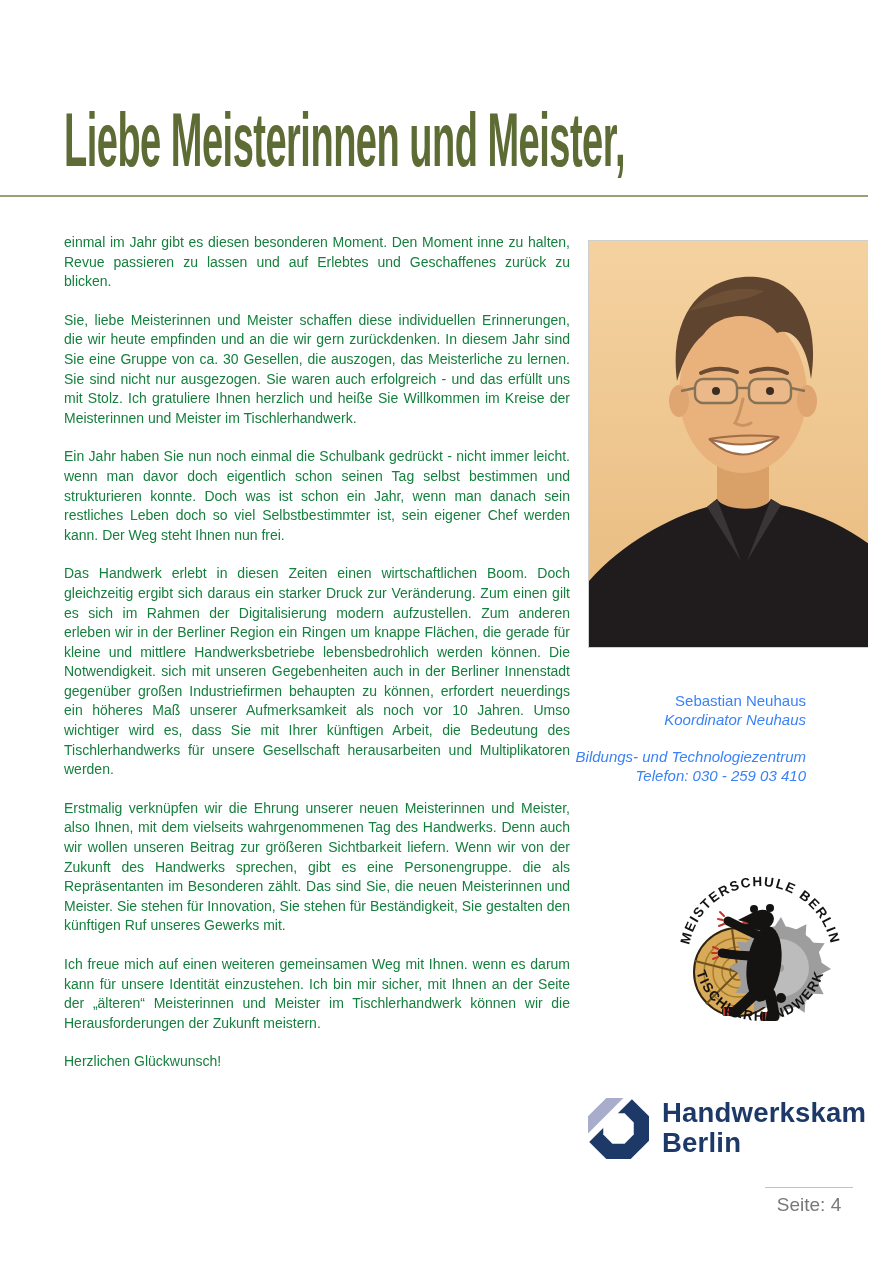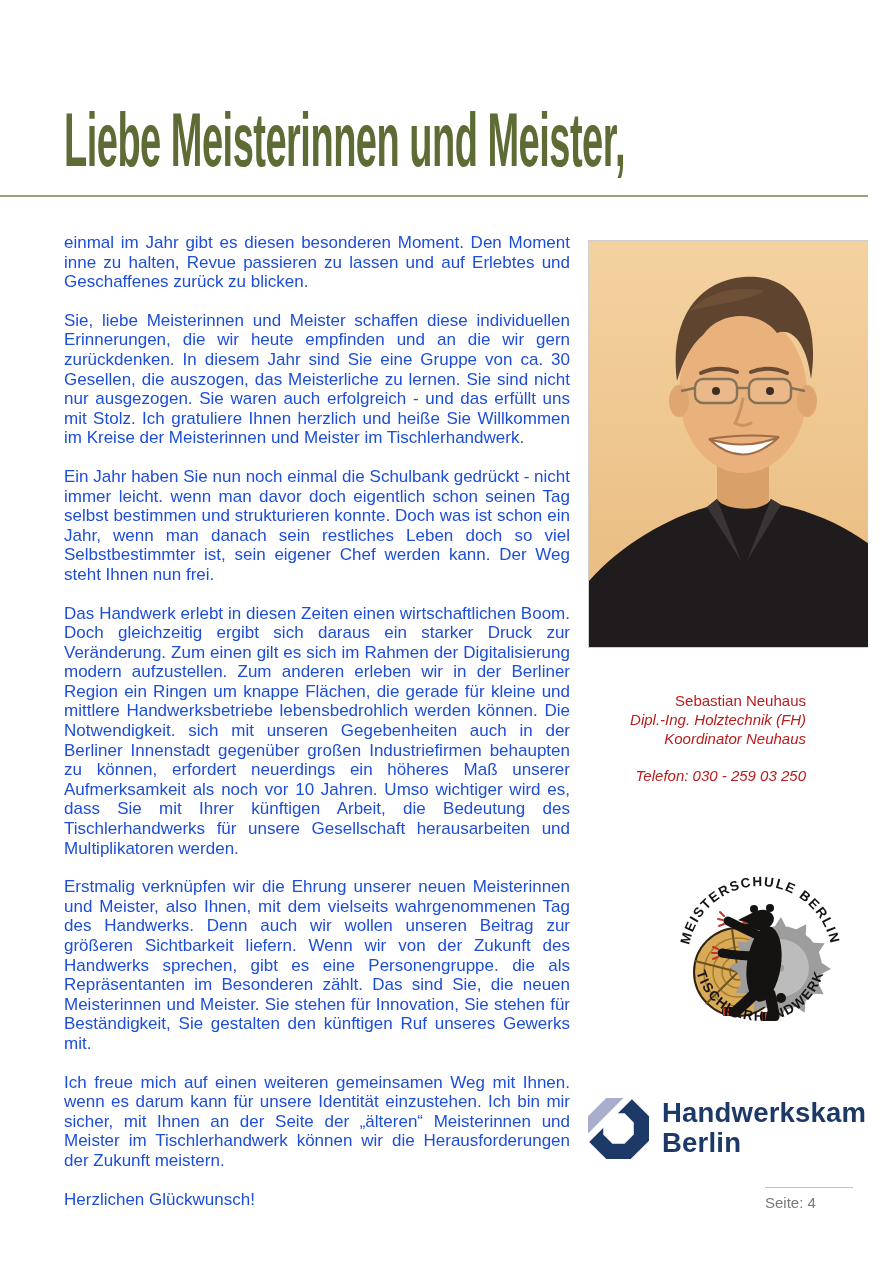--- a/index.html
+++ b/index.html
@@ -18,53 +18,53 @@
     transform:scaleX(0.50);transform-origin:left top;
     letter-spacing:-1px;
   }
   .headline-rule{
     position:absolute;left:0;top:195px;width:892px;height:2px;
     background:#97a078;
   }
   
   .body-col{
     position:absolute;left:64px;top:233px;width:506px;
-    color:#1d4ed8;font-size:17px;line-height:19.6px;
+    color:#15803d;font-size:14px;line-height:19.6px;
     text-align:justify;
   }
   .body-col p{margin:0 0 19px 0;}
   .body-col p:last-child{margin-bottom:0;margin-top:16px;}
   
   .photo{
     position:absolute;left:588px;top:240px;width:304px;height:408px;
     border:1px solid #cfcfcf;box-sizing:border-box;overflow:hidden;
   }
   
   .caption{
     position:absolute;right:62px;top:691px;width:300px;
-    text-align:right;color:#b91c1c;font-size:15px;line-height:19px;
+    text-align:right;color:#3b82f6;font-size:15px;line-height:19px;
   }
   .caption .name{font-style:normal;}
   .caption .ital{font-style:italic;}
   .caption .gap{height:18px;}
   
   .seal{position:absolute;left:680px;top:876px;width:160px;height:160px;}
   
   .hwk{position:absolute;left:588px;top:1098px;width:300px;height:70px;}
   .hwk-mark{position:absolute;left:0;top:0;width:61px;height:61px;}
   .hwk-text{
     position:absolute;left:74px;top:0px;
     color:#1d3968;font-size:27.5px;font-weight:bold;line-height:29.5px;
     letter-spacing:0.2px;
   }
   
   .footer-rule{position:absolute;left:765px;top:1187px;width:88px;height:1px;background:#c2c2c2;}
   .footer-page{
     position:absolute;left:765px;top:1194px;width:88px;
-    text-align:left;color:#77787a;font-size:15px;
+    text-align:center;color:#77787a;font-size:19px;
   }
 </style>
 </head>
 <body>
 
 <div class="page">
 
   <div class="headline">Liebe Meisterinnen und Meister,</div>
   <div class="headline-rule"></div>
 
@@ -118,24 +118,24 @@
 
       <path d="M154,158 Q150,176 146,182 Q154,187 162,182" stroke="#c99362" stroke-width="3" fill="none" stroke-linecap="round"></path>
 
       <path d="M120,198 Q154,230 190,196 Q156,210 120,198 Z" fill="#ffffff" stroke="#a06c48" stroke-width="2"></path>
       <path d="M120,198 Q154,192 190,196" stroke="#a06c48" stroke-width="2" fill="none"></path>
     </svg>
   </div>
 
   <div class="caption">
     <div class="name">Sebastian Neuhaus</div>
-    <div class="ital">Dipl.-Ing. Holztechnik (FH)</div>
     <div class="ital">Koordinator Neuhaus</div>
     <div class="gap"></div>
-    <div class="ital">Telefon: 030 - 259 03 250</div>
+    <div class="ital">Bildungs- und Technologiezentrum</div>
+    <div class="ital">Telefon: 030 - 259 03 410</div>
   </div>
 
   <div class="seal">
     <svg width="160" height="160" viewBox="0 0 160 160" xmlns="http://www.w3.org/2000/svg">
       <defs>
         <path id="arcTop" d="M 12.3,106.6 A 72,72 0 1 1 147.7,106.6"></path>
         <path id="arcBottom" d="M 16,95 A 66,66 0 0 0 144,95"></path>
       </defs>
 
       <g>

